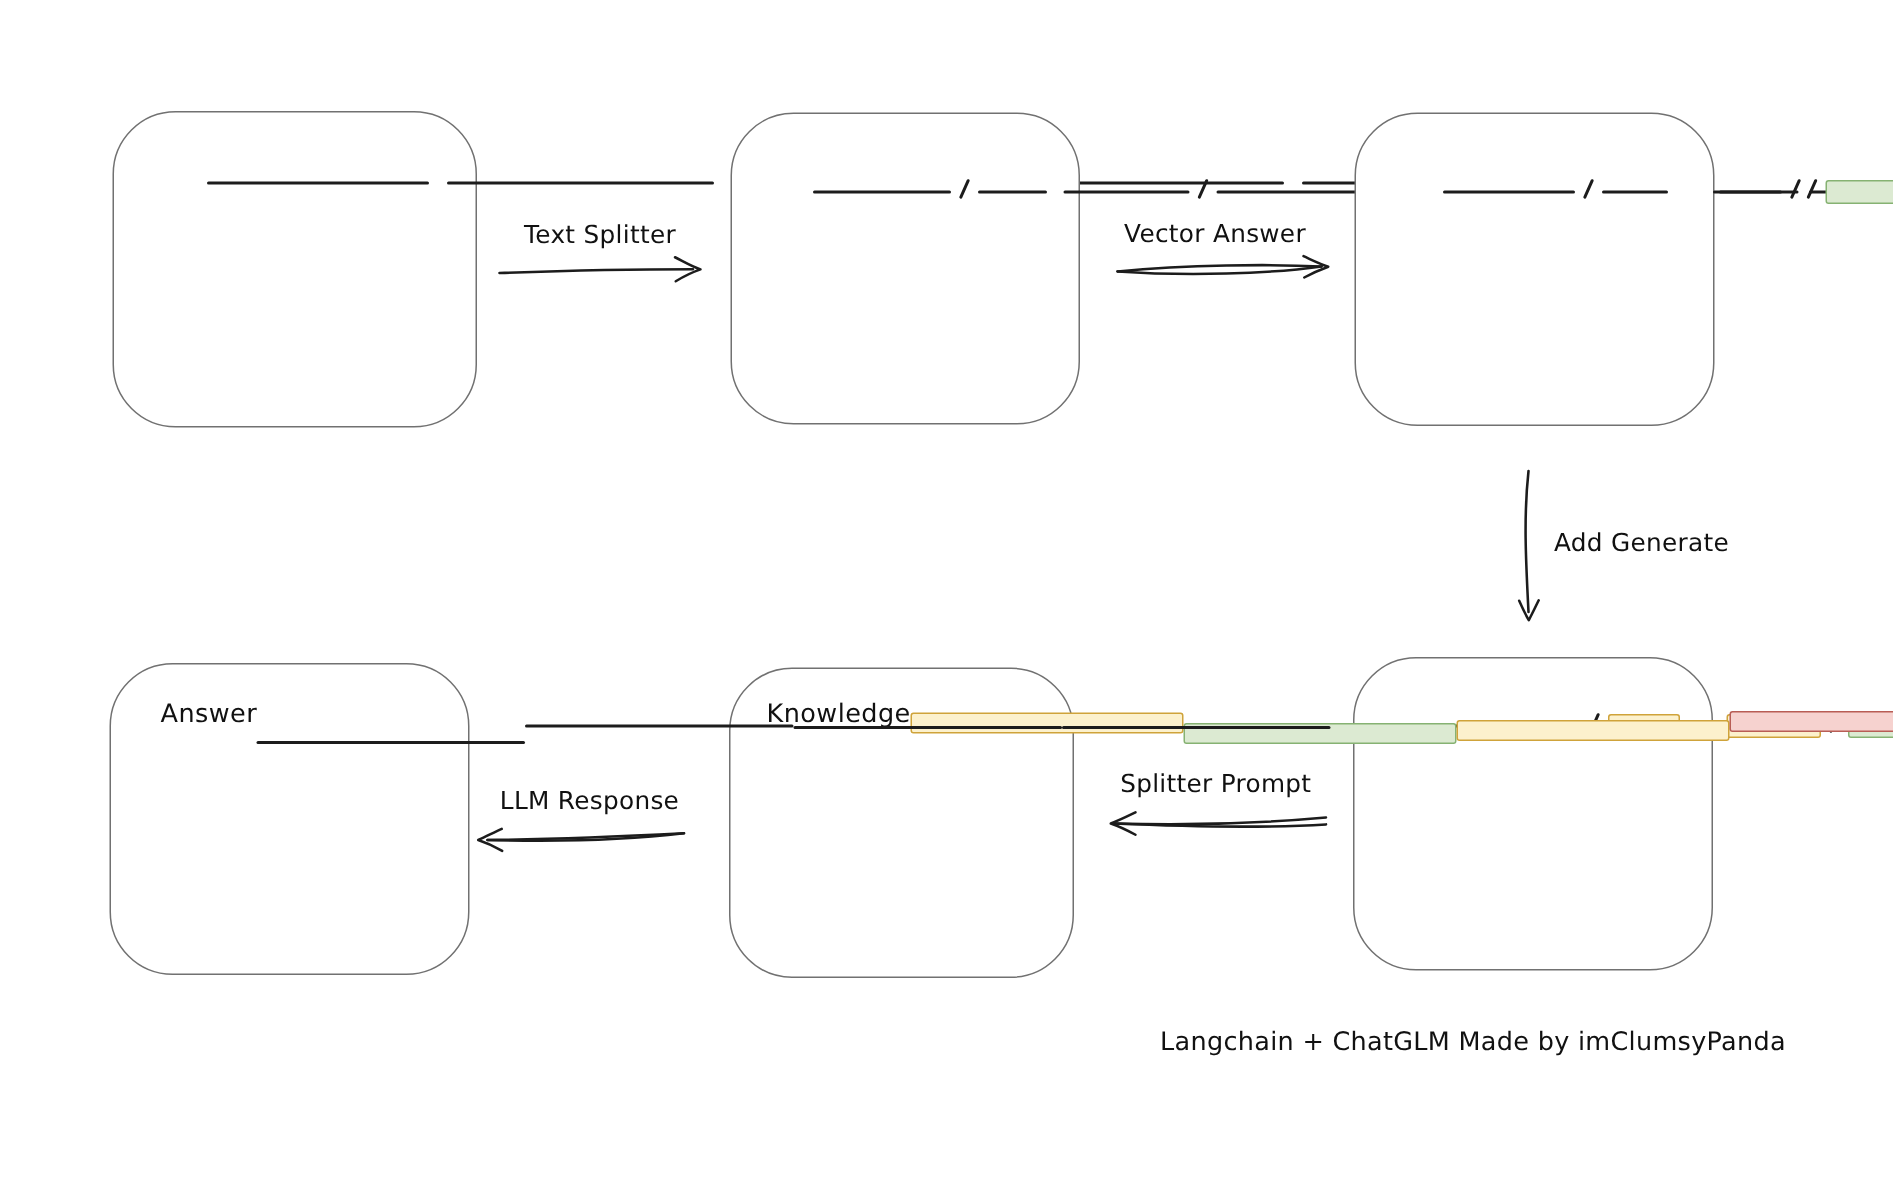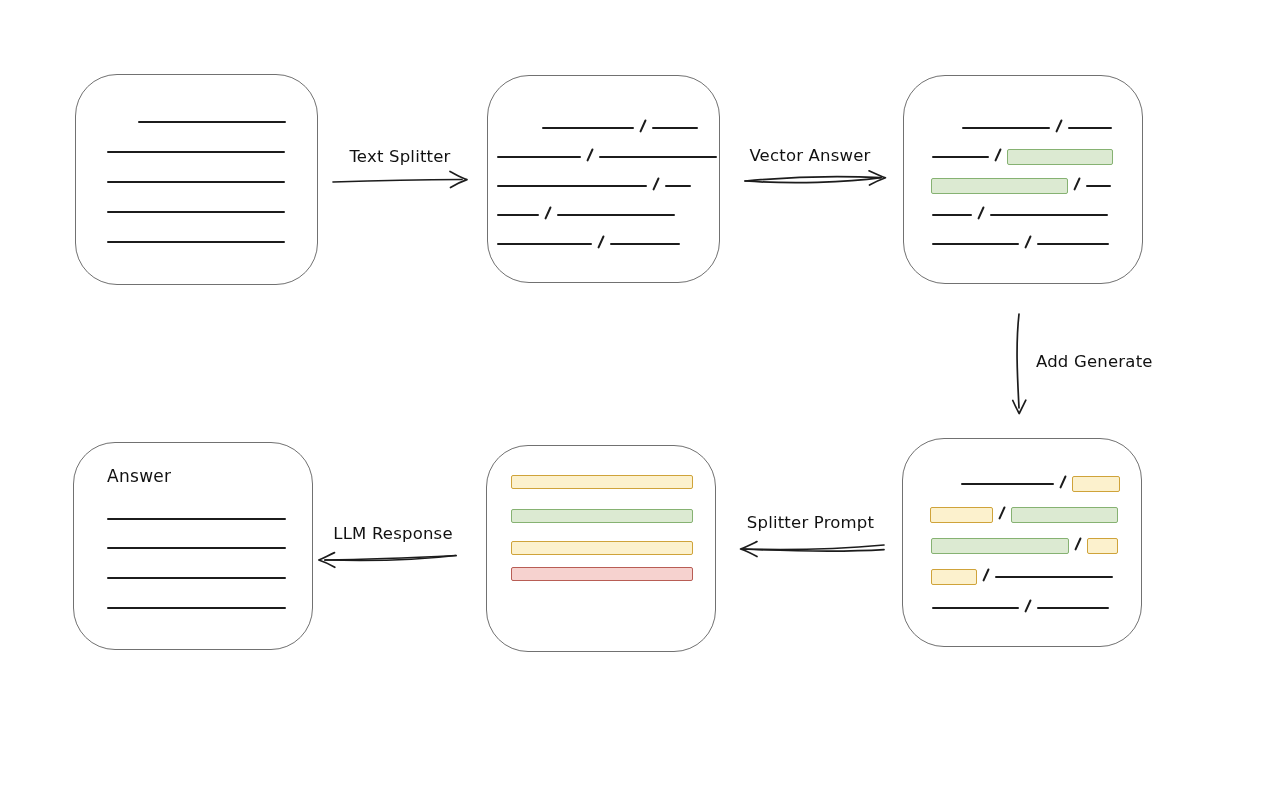--- a/index.html
+++ b/index.html
@@ -18,21 +18,21 @@
     box-sizing: border-box;
     border: 1.6px solid #717171;
     border-radius: 42px;
     background: #ffffff;
   }
 
   .rows {
     position: absolute;
     inset: 0;
     display: flex;
-    flex-direction: column;
+    flex-direction: row;
     box-sizing: border-box;
   }
 
   .row { display: flex; align-items: center; height: 18px; flex: none; }
   .row.label-row { height: 24px; }
 
   .seg-line { height: 2px; background: #1c1c1c; border-radius: 1px; flex: none; }
 
   .seg-slash {
     width: 2.2px; height: 14px;
@@ -194,20 +194,23 @@
         <div class="row" style="margin-left: 20px;">
           <div class="seg-line" style="width: 87px;"></div>
           <div class="seg-slash"></div>
           <div class="seg-line" style="width: 72px;"></div>
         </div>
       </div>
   </div>
 
   <div class="sketch-box" id="box-prompt">
     <div class="rows">
+        <div class="row label-row">
+          <div class="box-label">Knowledge</div>
+        </div>
         <div class="row" style="margin-top: 9px;">
           <div class="chunk chunk-yellow" style="width: 182px; height: 14px;"></div>
         </div>
         <div class="row" style="margin-top: 16px;">
           <div class="chunk chunk-green" style="width: 182px; height: 14px;"></div>
         </div>
         <div class="row" style="margin-top: 14px;">
           <div class="chunk chunk-yellow" style="width: 182px; height: 14px;"></div>
         </div>
         <div class="row" style="margin-top: 8px;">
@@ -261,14 +264,15 @@
       <path d="M334.5,552.6 C 328.5,555.3 324,557.8 318.8,560 C 325,562 330,564.5 334.8,567.3"></path>
     </g>
   </svg>
 
   <div class="arrow-label" style="left:329px; top:147px; width:142px;">Text Splitter</div>
   <div class="arrow-label" style="left:736px; top:146px; width:148px;">Vector Answer</div>
   <div class="arrow-label" style="left:1036px; top:352px; text-align:left;">Add Generate</div>
   <div class="arrow-label" style="left:733px; top:513px; width:155px;">Splitter Prompt</div>
   <div class="arrow-label" style="left:324px; top:524px; width:138px;">LLM Response</div>
 
+  <div class="credit">Langchain + ChatGLM Made by imClumsyPanda</div>
 
 </div>
 
 </body></html>

